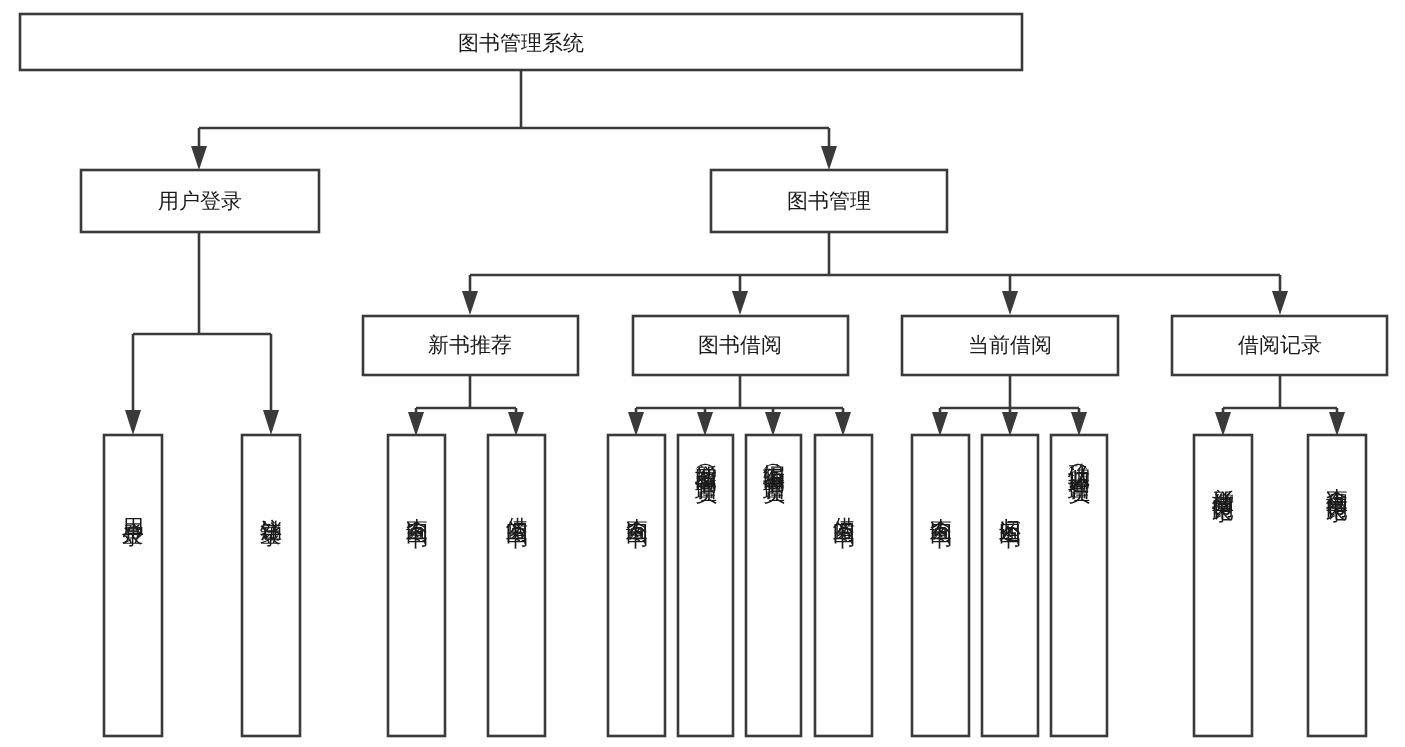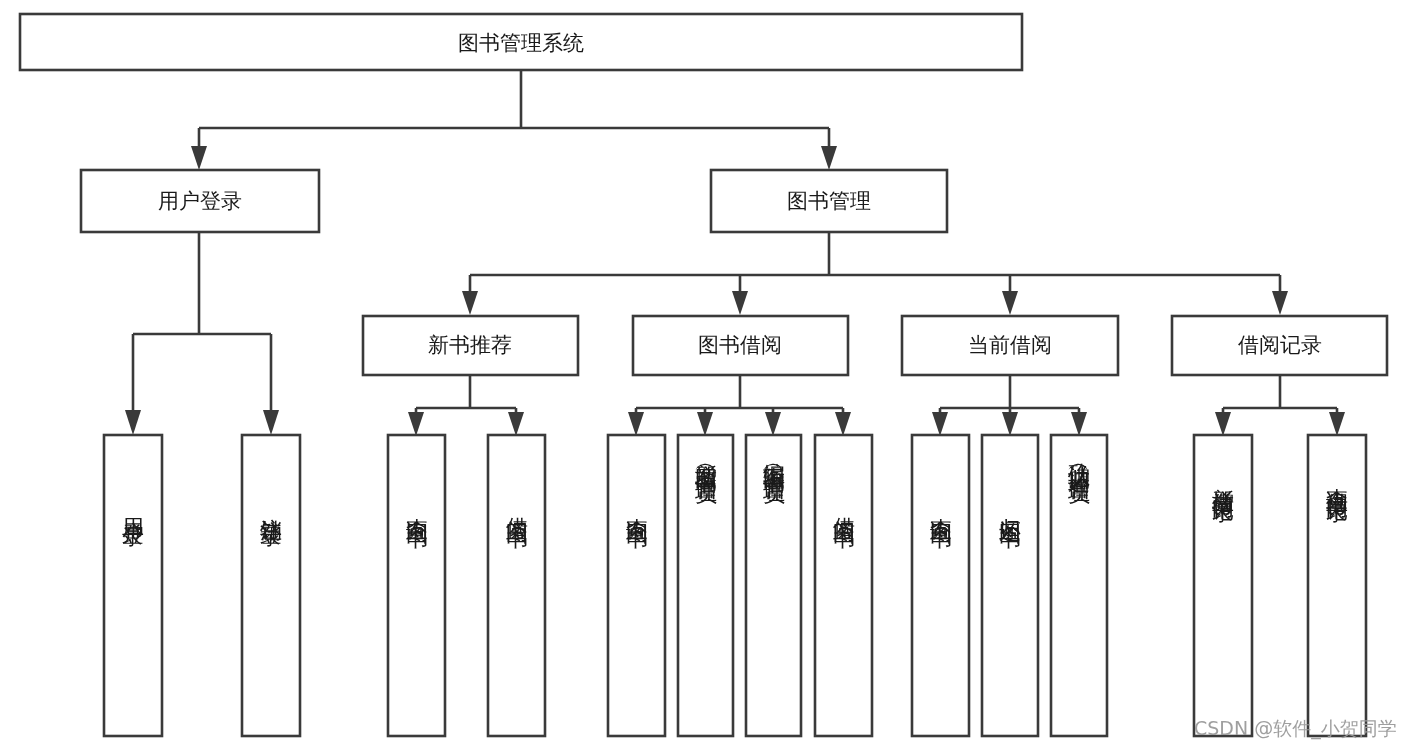--- a/index.html
+++ b/index.html
@@ -198,15 +198,14 @@
     <div class="vlabel" style="left:833px; top:500px;">借阅图书</div>
 
     <div class="vlabel" style="left:930px; top:500px;">查询图书</div>
     <div class="vlabel" style="left:999px; top:500px;">归还图书</div>
     <div class="vlabel" style="left:1068px; top:445px;">确认归还（管理员）</div>
 
     <div class="vlabel" style="left:1212px; top:470px;">新增借阅记录</div>
     <div class="vlabel" style="left:1326px; top:470px;">查询借阅记录</div>
   </div>
 
-  <div class="watermark" style="left:1194px; top:716px;">CSDN @软件_小贺同学</div>
 
 </div>
 
 </body></html>

